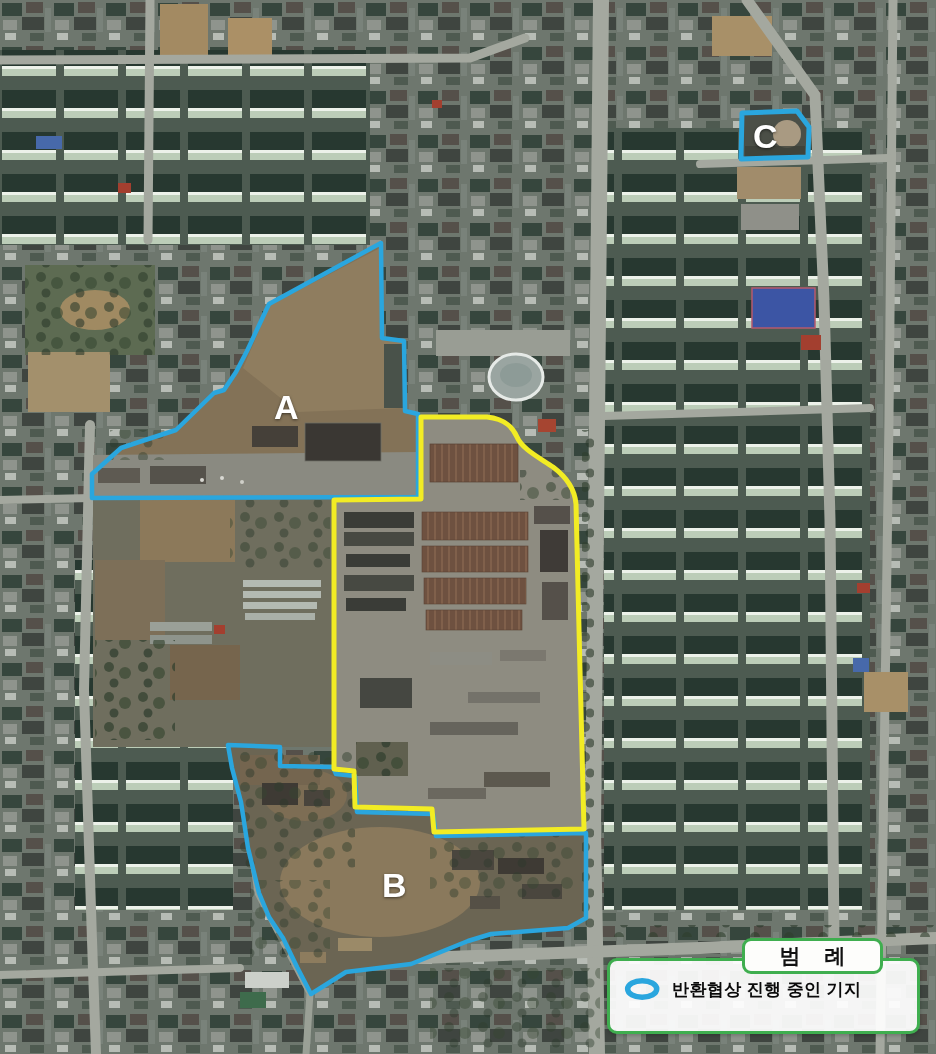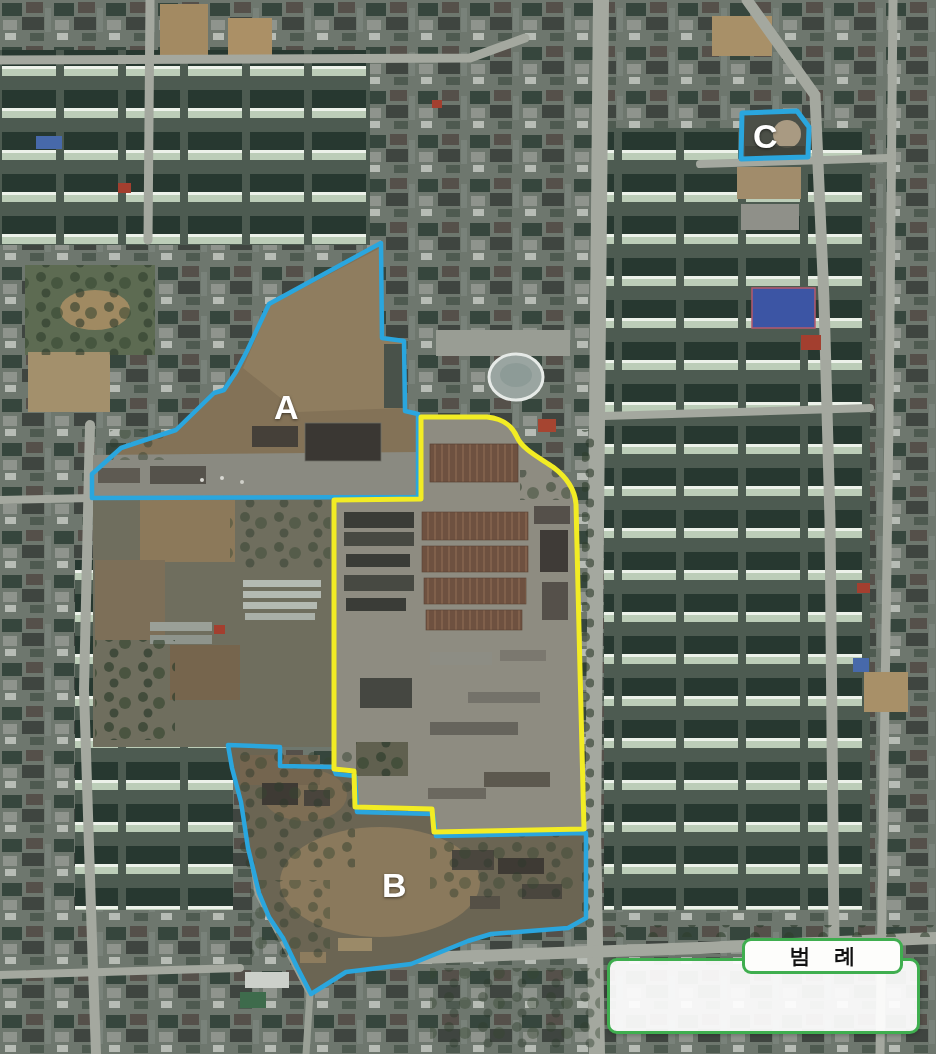--- a/index.html
+++ b/index.html
@@ -5,21 +5,21 @@
   html,body{margin:0;padding:0;background:#555;}
   #screen{position:relative;width:936px;height:1054px;overflow:hidden;
     font-family:"Liberation Sans",sans-serif;background:#767e72;}
   #basemap{position:absolute;left:0;top:0;}
   .map-label{position:absolute;color:#fff;font-weight:bold;font-size:34px;line-height:1;
     text-shadow:0 1px 3px rgba(0,0,0,.55);letter-spacing:0;}
   
   .legend-box{position:absolute;left:607px;top:958px;width:313px;height:76px;
     background:rgba(255,255,255,.93);border:3px solid #3fae4f;border-radius:10px;
     box-sizing:border-box;box-shadow:0 1px 4px rgba(0,0,0,.25);}
-  .legend-title-box{position:absolute;left:742px;top:938px;width:161px;height:36px;
+  .legend-title-box{position:absolute;left:742px;top:938px;width:141px;height:36px;
     background:#fdfdfb;border:3px solid #3fae4f;border-radius:9px;box-sizing:border-box;
     display:flex;align-items:center;justify-content:center;
     font-size:21px;font-weight:bold;color:#111;letter-spacing:9px;text-indent:9px;}
   .legend-rows{position:absolute;left:14px;top:16px;right:8px;}
   .legend-row{display:flex;align-items:center;height:24px;}
   .legend-sym{width:40px;height:22px;flex:0 0 40px;margin-right:8px;}
   .legend-label{font-size:17px;font-weight:bold;color:#0a0a0a;white-space:nowrap;
     letter-spacing:.4px;}
 </style>
 </head>
@@ -200,17 +200,23 @@
       <path stroke-width="5" d="M 421,417 L 487,417 C 506,419 513,428 517,437 C 522,449 540,458 553,467 C 569,479 575,491 576,504 L 580,670 L 584,829 L 434,832 L 432,809 L 355,807 L 354,771 L 334,769 L 334,500 L 421,499 Z" stroke="#f2ec24"></path>
     </g>
   </svg>
 
   <div class="map-label" style="left:274px;top:390px;">A</div>
   <div class="map-label" style="left:382px;top:868px;">B</div>
   <div class="map-label" style="left:753px;top:119px;">C</div>
 
   <div class="legend-box">
     <div class="legend-rows">
+      <div class="legend-row">
+        <svg class="legend-sym" viewBox="0 0 44 24">
+          <ellipse cx="20" cy="12" rx="16" ry="9" fill="none" stroke-width="6" stroke="#2aa6de"></ellipse>
+        </svg>
+        <span class="legend-label">반환협상 진행 중인 기지</span>
+      </div>
     </div>
   </div>
   <div class="legend-title-box">범 례</div>
 
 </div>
 
 </body></html>

